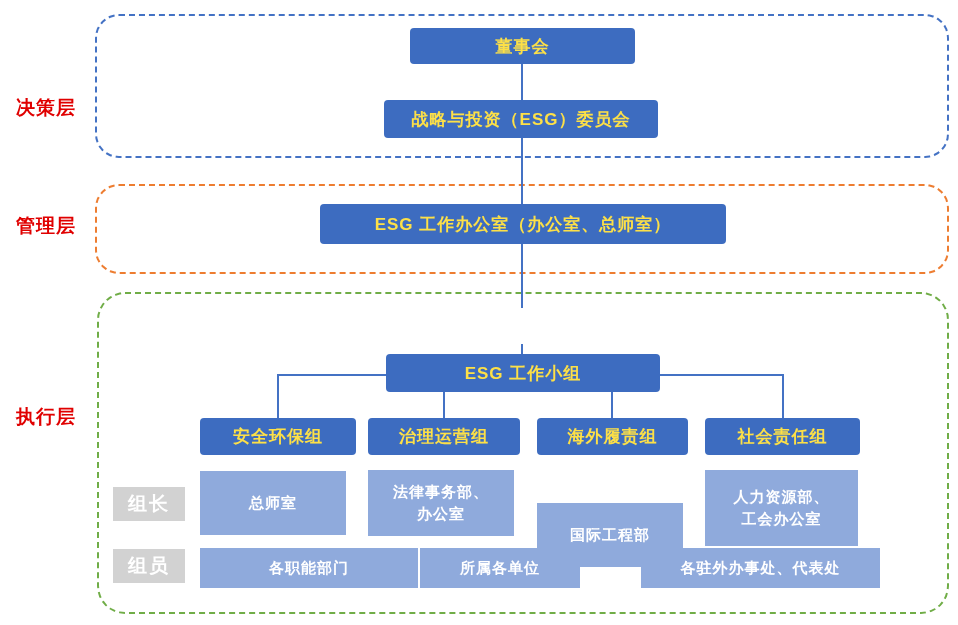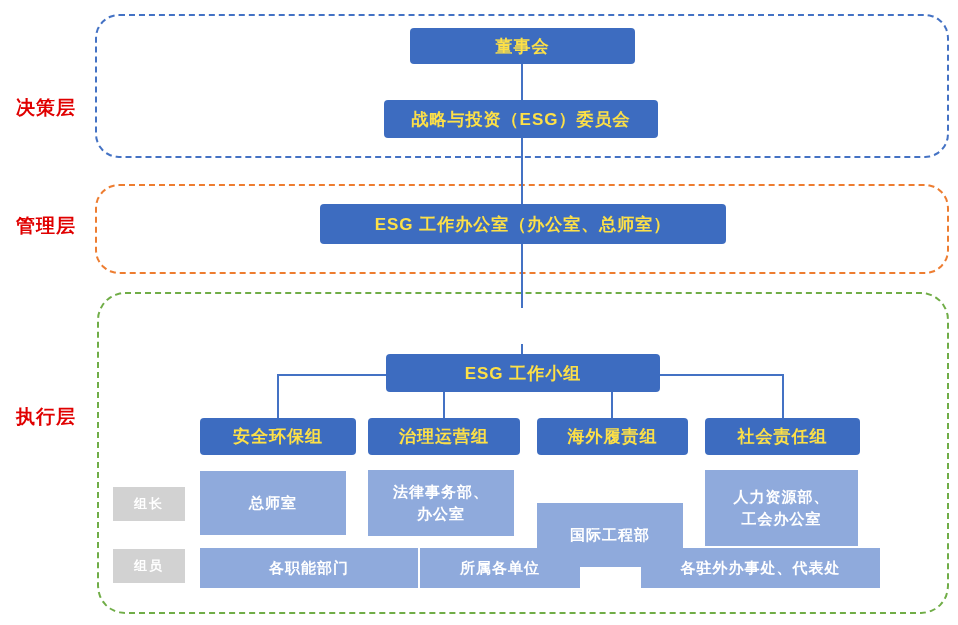--- a/index.html
+++ b/index.html
@@ -57,21 +57,21 @@
     text-align:center;
     white-space:pre-line;
     line-height:1.5;
     letter-spacing:1px;
   }
   .label-gray{
     position:absolute;
     background:var(--label-gray);
     color:#ffffff;
     font-weight:bold;
-    font-size:13px;
+    font-size:19px;
     display:flex;align-items:center;justify-content:center;
     letter-spacing:2px;
     text-align:center;
   }
   .line{
     position:absolute;
     background:var(--connector);
   }
   .vline{width:2px;}
   .hline{height:2px;}

